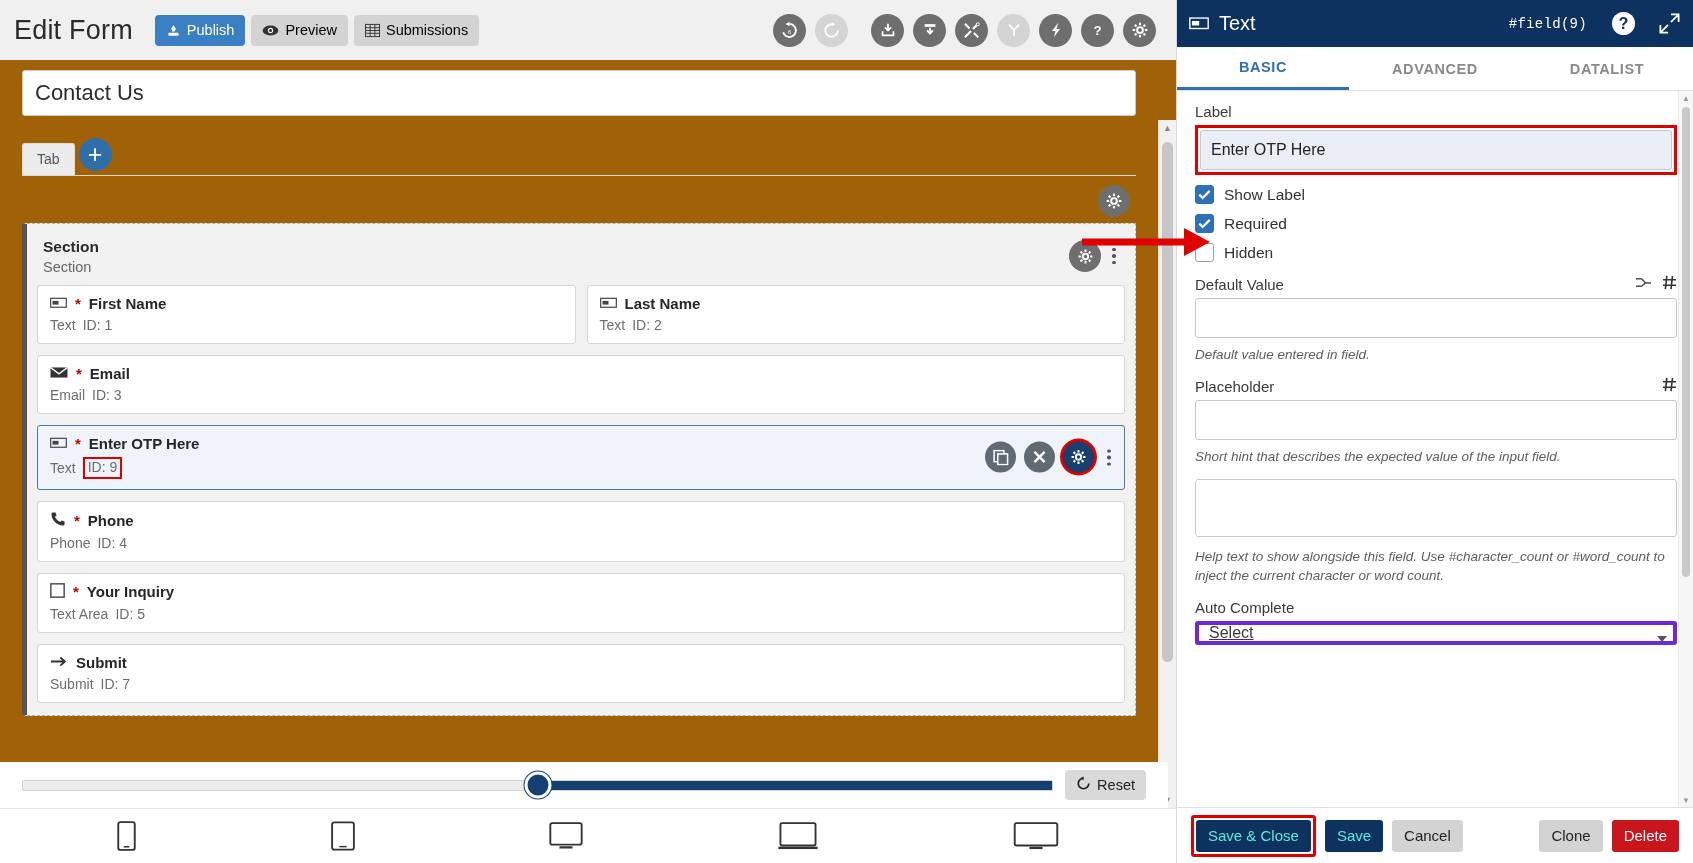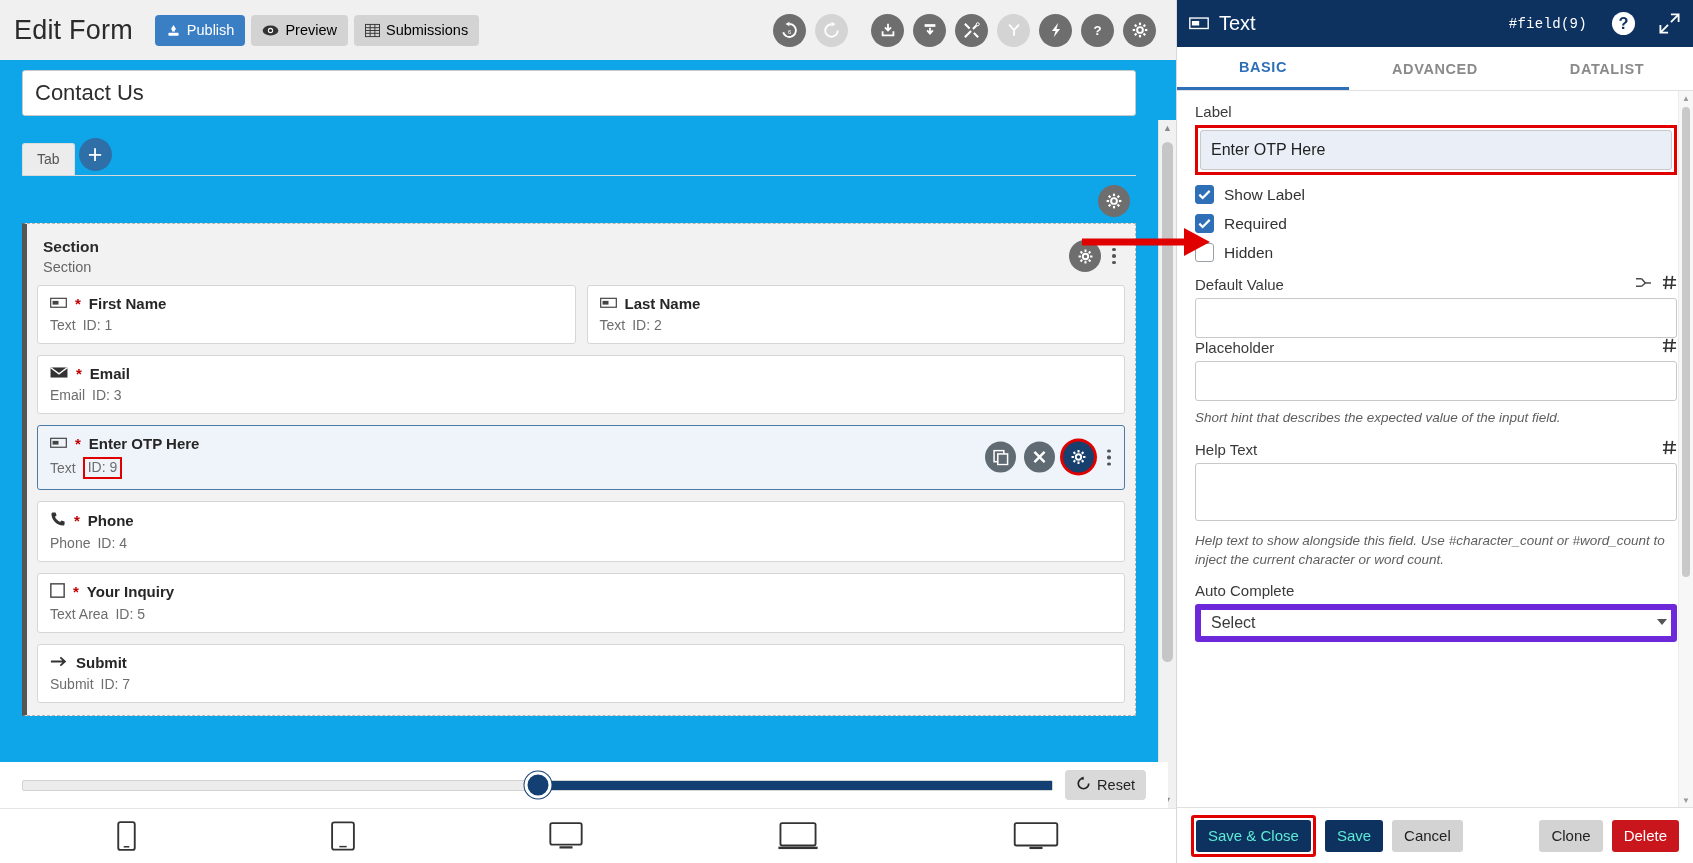--- a/index.html
+++ b/index.html
@@ -32,21 +32,21 @@
   .rt {
     width:33px; height:33px; border-radius:50%;
     background:#6e6e6e; color:#fff;
     display:flex; align-items:center; justify-content:center;
     cursor:pointer;
   }
   .rt.disabled { background:#d4d4d4; color:#fff; }
   .rt.spacer-l { margin-left:14px; }
 
   
-  .canvas-wrap { flex:1; position:relative; overflow:hidden; background:#0ea5e9; }
+  .canvas-wrap { flex:1; position:relative; overflow:hidden; background:#a16207; }
   .canvas { position:absolute; left:0; top:0; right:18px; bottom:55px; overflow:hidden; padding:8px 22px 0 22px; }
 
   .form-name {
     height:46px; border:1px solid #c9c9c9; border-radius:3px;
     display:flex; align-items:center; padding:0 12px;
     font-size:22px; color:#2d2d2d; background:#fff;
     margin-top:2px;
   }
 
   .tabstrip { display:flex; align-items:flex-end; gap:4px; margin-top:16px; height:44px; border-bottom:1px solid #d8d8d8; }
@@ -173,23 +173,23 @@
   .chk.on { background:#2e6fb7; border-color:#2e6fb7; }
   .chk-lbl { font-size:15.5px; color:#333; }
   .gap { height:13px; }
   .ta {
     width:100%; height:58px; border:1px solid #c8c8c8; border-radius:3px;
     resize:none; padding:6px 10px; font-size:15px;
     font-family:"Liberation Sans", sans-serif;
   }
   .sel-wrap { position:relative; }
   .sel {
-    width:100%; height:38px; border:6px solid #6d28d9; border-radius:3px;
+    width:100%; height:24px; border:4px solid #6d28d9; border-radius:3px;
     padding:0 28px 0 10px; font-size:16px; color:#3a3a3a;
-    display:flex; align-items:center; background:#fff; cursor:pointer;
+    display:flex; align-items:center; background:#fff; cursor:pointer;text-decoration:underline;
   }
   .sel-caret { position:absolute; right:10px; top:15px; width:0;height:0;
     border-left:5px solid transparent; border-right:5px solid transparent; border-top:6px solid #555; }
 
   .panel-scroll { position:absolute; right:0; top:0; bottom:0; width:15px; background:#f7f7f7; border-left:1px solid #ececec; }
   .panel-scroll .arrow { height:14px; display:flex; align-items:center; justify-content:center; color:#9a9a9a; font-size:8px; }
   .panel-scroll .thumb { position:absolute; left:3px; right:3px; top:16px; height:470px; background:#c9c9c9; border-radius:6px; }
 
   .panel-foot {
     height:56px; flex:0 0 56px; border-top:1px solid #e0e0e0;
@@ -655,44 +655,35 @@
               </svg>
           </span>
           <span>
             <svg width="15" height="15" viewBox="0 0 16 16">
                 <path d="M5.2 1 L3.6 15 M11.2 1 L9.6 15 M1 5 L15 5 M1 11 L15 11" stroke="#333" stroke-width="1.7"></path>
               </svg>
           </span>
         </span>
       </div>
       <input class="inp" value="" style="">
+      <div class="hint">Default value entered in field.</div>
 
       <div class="fld-label">
         <span>Placeholder</span>
         <span class="icons">
           <span>
             <svg width="15" height="15" viewBox="0 0 16 16">
                 <path d="M5.2 1 L3.6 15 M11.2 1 L9.6 15 M1 5 L15 5 M1 11 L15 11" stroke="#333" stroke-width="1.7"></path>
               </svg>
           </span>
         </span>
       </div>
       <input class="inp" value="" style="">
       <div class="hint">Short hint that describes the expected value of the input field.</div>
 
-      <div class="fld-label">
-        <span>Help Text</span>
-        <span class="icons">
-          <span>
-            <svg width="15" height="15" viewBox="0 0 16 16">
-                <path d="M5.2 1 L3.6 15 M11.2 1 L9.6 15 M1 5 L15 5 M1 11 L15 11" stroke="#333" stroke-width="1.7"></path>
-              </svg>
-          </span>
-        </span>
-      </div>
       <textarea class="ta" placeholder="" style=""></textarea>
       <div class="hint">Help text to show alongside this field. Use #character_count or #word_count to inject the current character or word count.</div>
 
       <div class="fld-label">Auto Complete</div>
       <div class="sel-wrap">
         <div class="sel">Select</div>
         <span class="sel-caret"></span>
       </div>
 
       <div class="panel-scroll">

